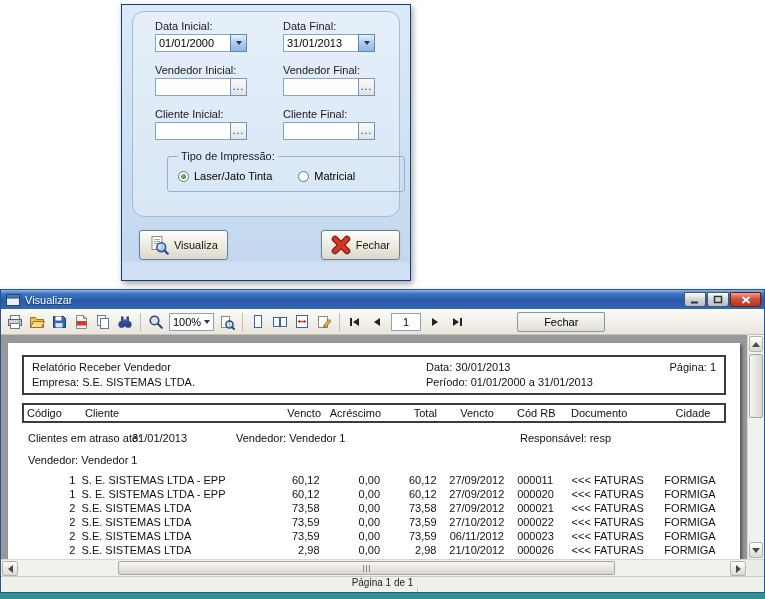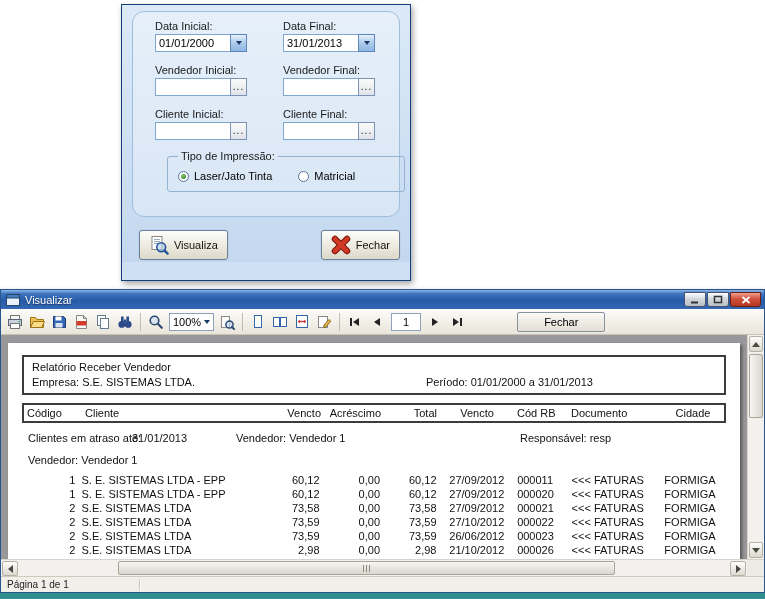--- a/index.html
+++ b/index.html
@@ -119,21 +119,21 @@
   .hscroll { height:17px; display:flex; background:#f2f1ee; border-top:1px solid #d8d4cb; }
   .hscroll .sc-btn { width:16px; height:15px; }
   .h-track { flex:1; position:relative; }
   .h-thumb { position:absolute; left:14%; width:70%; top:1px; bottom:1px;
     background:linear-gradient(180deg,#f7f6f4,#d9d6cf); border:1px solid #aaa496; border-radius:2px;
     display:flex; align-items:center; justify-content:center; gap:2px; cursor:default; }
   .grip { width:1px; height:7px; background:#8f897c; }
   .h-corner { width:17px; background:#eceae5; }
 
   .statusbar { height:16px; background:#f1efea; border-top:1px solid #cfcabe; display:flex; align-items:center;
-    padding:0 6px; font-size:10px; color:#222; }
+    padding:0 6px; font-size:10px; color:#222;flex-direction:column; }
   .sb-sep { width:2px; height:12px; margin-left:70px; border-left:1px solid #c9c4b8; border-right:1px solid #fff; }
 
   .bottom-strip { position:absolute; left:0; top:593px; width:765px; height:6px; background:#2f8e8e; }
 </style>
 </head>
 <body>
 
 <div class="desktop">
 
   <div class="dialog">
@@ -386,20 +386,24 @@
       <button class="tb-fechar">Fechar</button>
     </div>
 
     <div class="viewport-row">
       <div class="viewport">
         <div class="page">
 
           <div class="info-box">
             <div class="info-row">
               <span class="ir-left">Relatório Receber Vendedor</span>
+              <span class="ir-right">
+                <span>Data: 30/01/2013</span>
+                <span>Página: 1</span>
+              </span>
             </div>
             <div class="info-row">
               <span class="ir-left">Empresa: S.E. SISTEMAS LTDA.</span>
               <span class="ir-right single">
                 <span>Período: 01/01/2000 a 31/01/2013</span>
               </span>
             </div>
           </div>
 
           <div class="header-box">
@@ -500,21 +504,21 @@
     <td class="t-l">&lt;&lt;&lt; FATURAS</td>
     <td class="t-l">FORMIGA</td>
   </tr>
 
   <tr class="data-row">
     <td class="t-r">2</td>
     <td class="t-l">S.E. SISTEMAS LTDA</td>
     <td class="t-r">73,59</td>
     <td class="t-r">0,00</td>
     <td class="t-r">73,59</td>
-    <td class="t-c">26/06/2012</td>
+    <td class="t-c">06/11/2012</td>
     <td class="t-l">000023</td>
     <td class="t-l">&lt;&lt;&lt; FATURAS</td>
     <td class="t-l">FORMIGA</td>
   </tr>
 
   <tr class="data-row">
     <td class="t-r">2</td>
     <td class="t-l">S.E. SISTEMAS LTDA</td>
     <td class="t-r">2,98</td>
     <td class="t-r">0,00</td>

